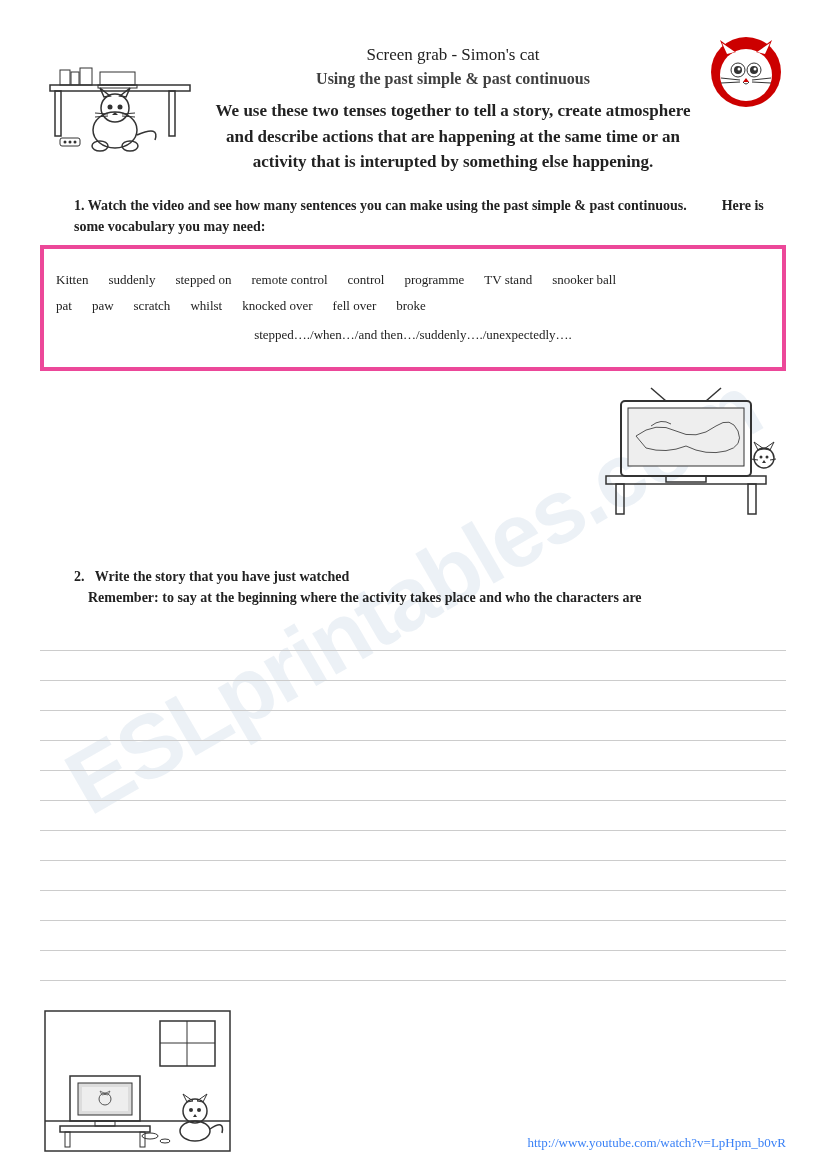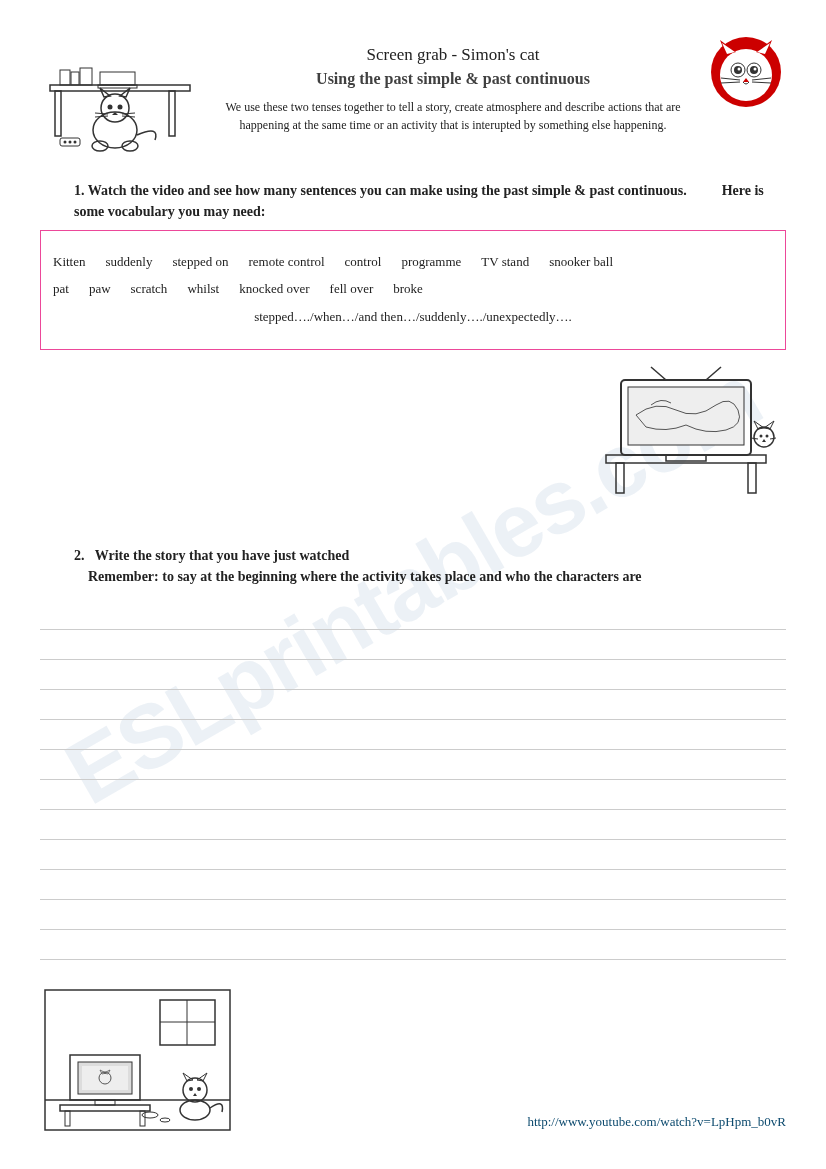--- a/index.html
+++ b/index.html
@@ -67,41 +67,41 @@
     
     .cat-illustration-top {
       position: absolute;
       left: 0;
       top: 20px;
       width: 160px;
       height: 110px;
     }
 
     .intro-text {
-      font-size: 12px;
+      font-size: 17px;
       line-height: 1.5;
-      font-weight: normal;
+      font-weight: bold;
     }
 
     
     .section {
       margin-bottom: 15px;
     }
 
     .section-title {
       font-size: 14px;
       font-weight: bold;
       margin-bottom: 8px;
       line-height: 1.5;
       margin-left: 34px;
     }
 
     
     .vocab-box {
-      border: 1px solid #ec4899;
+      border: 4px solid #ec4899;
       padding: 19px 12px;
       margin-bottom: 15px;
       font-size: 13px;
       line-height: 1.9;
     }
 
     .vocab-row {
       display: flex;
       flex-wrap: wrap;
       gap: 0 20px;
@@ -157,21 +157,21 @@
       margin-top: 20px;
     }
 
     .room-illustration {
       width: 200px;
       height: 160px;
     }
 
     .url-text {
       font-size: 13px;
-      color: #0c4a6e;
+      color: #3b82f6;
       text-align: right;
       align-self: flex-end;
       padding-bottom: 10px;
     }
   </style>
 </head>
 <body>
 
 <div class="watermark">ESLprintables.com</div>
 

